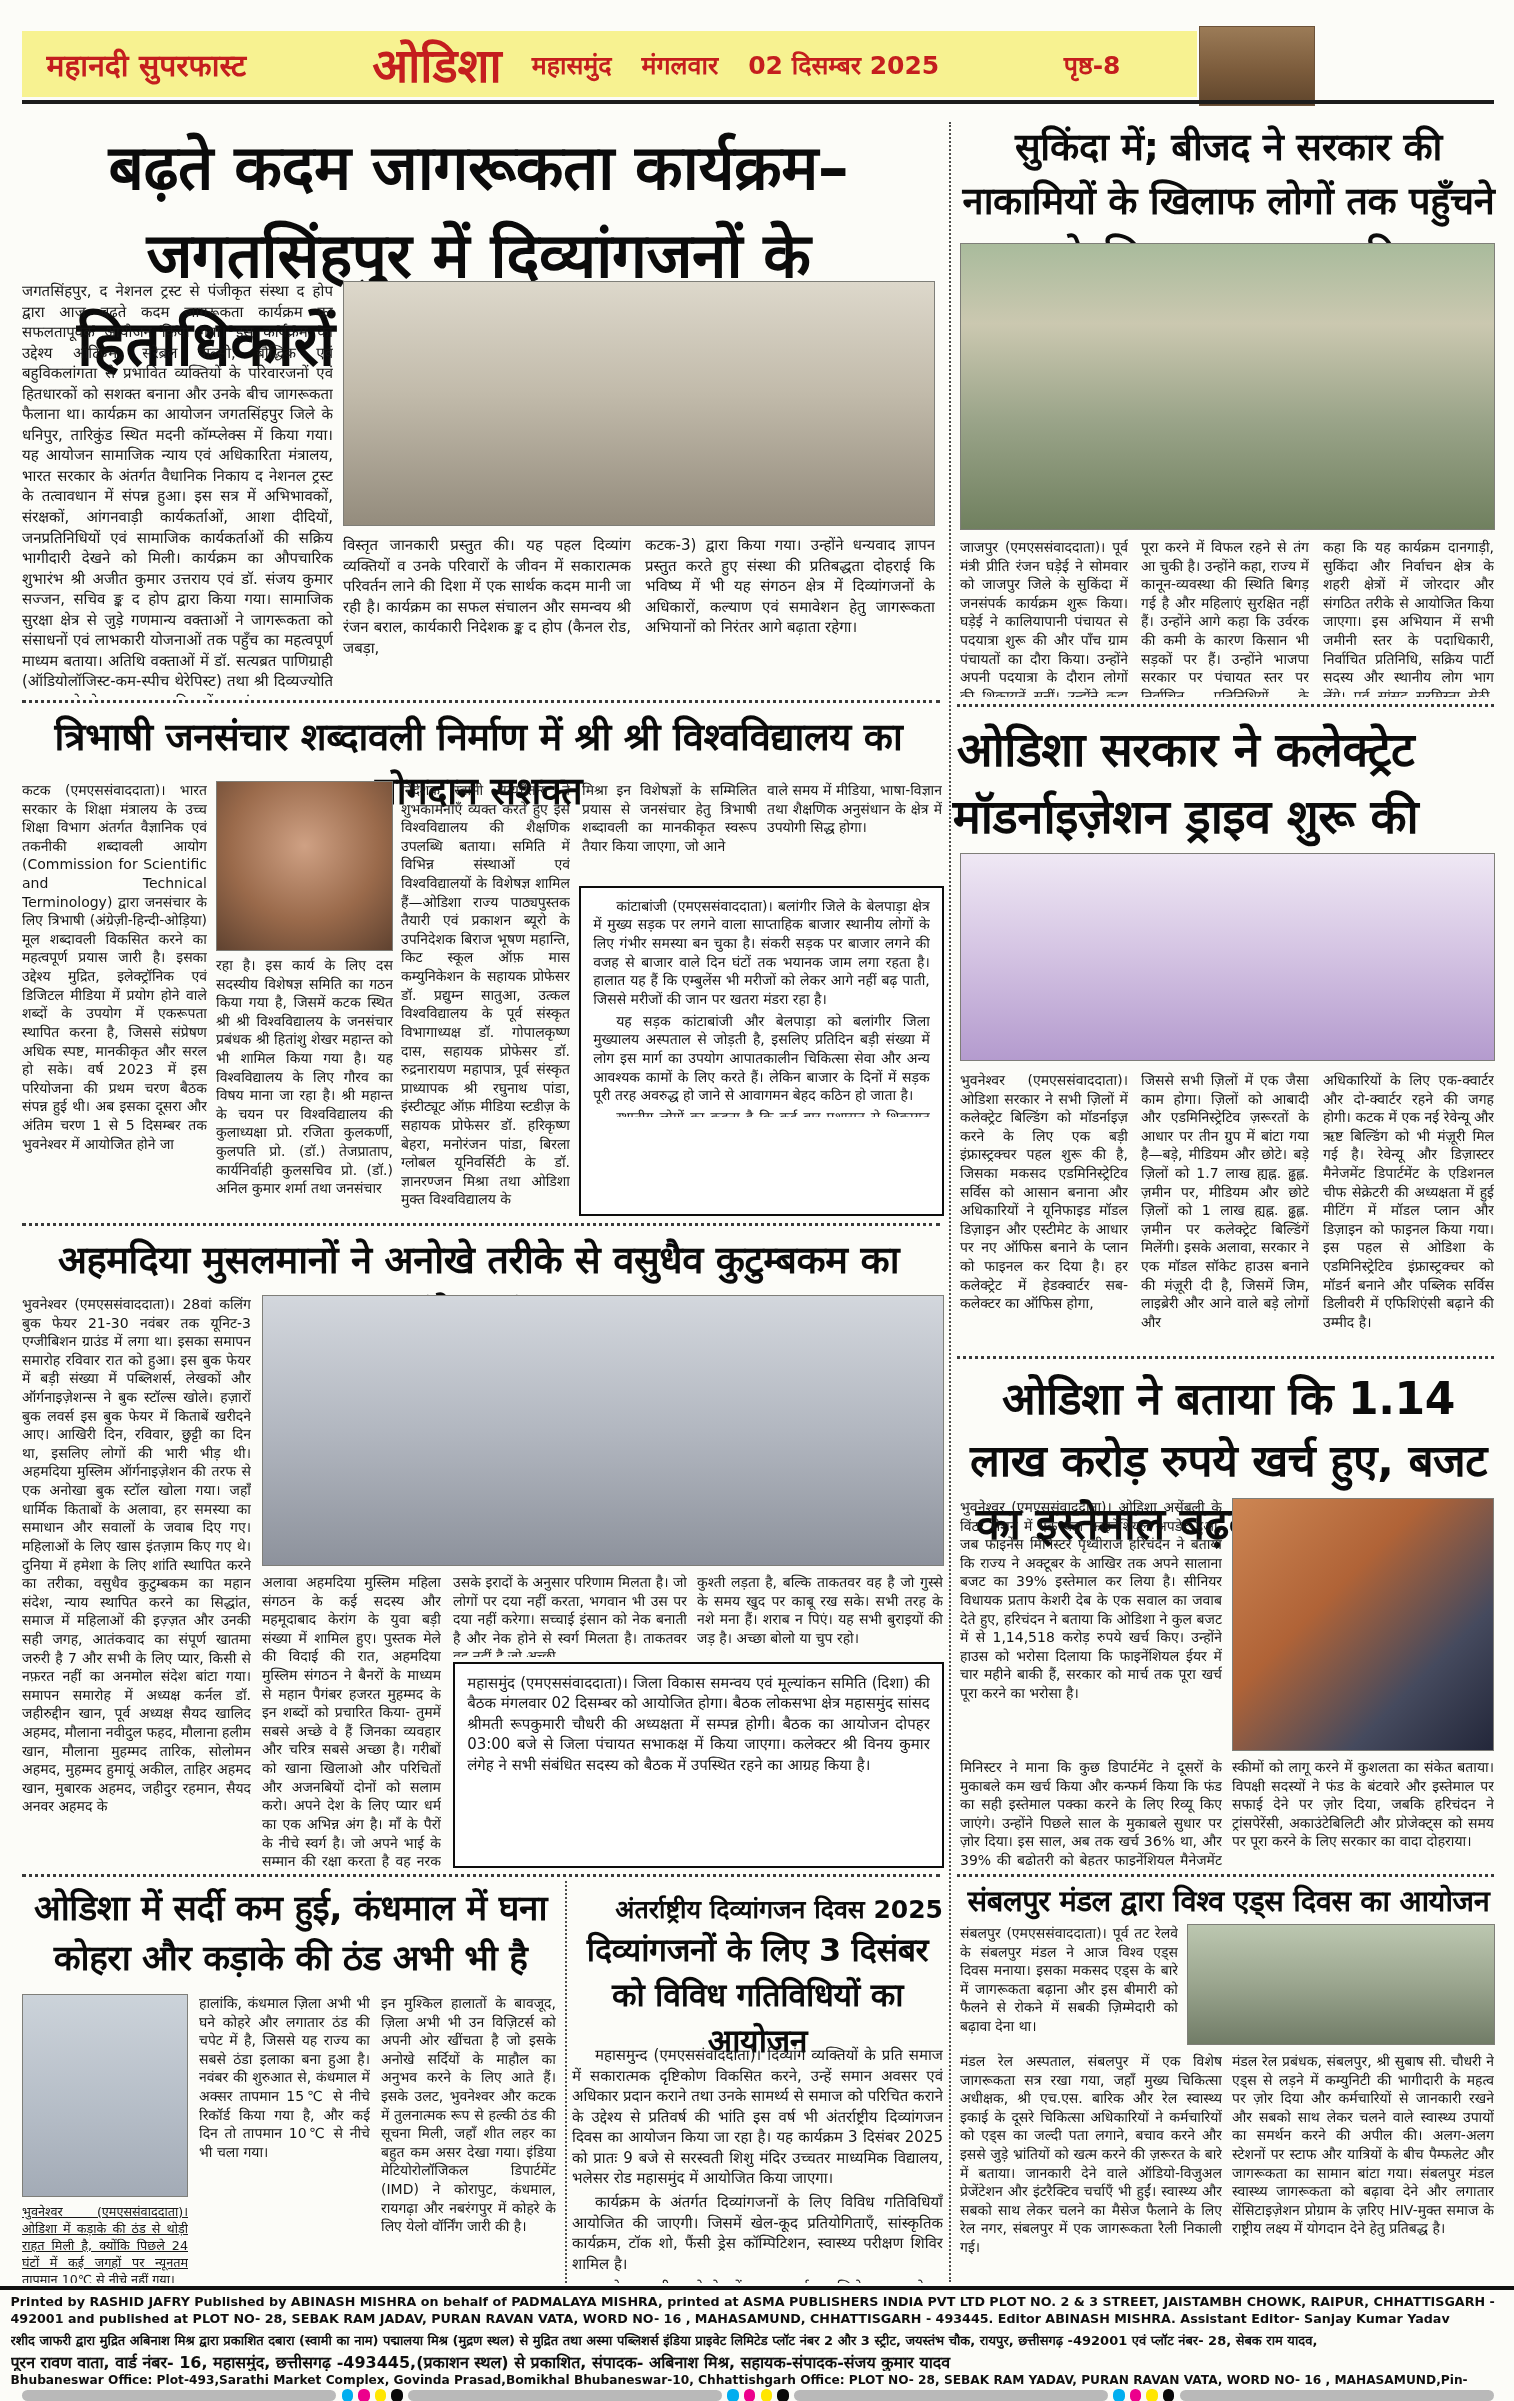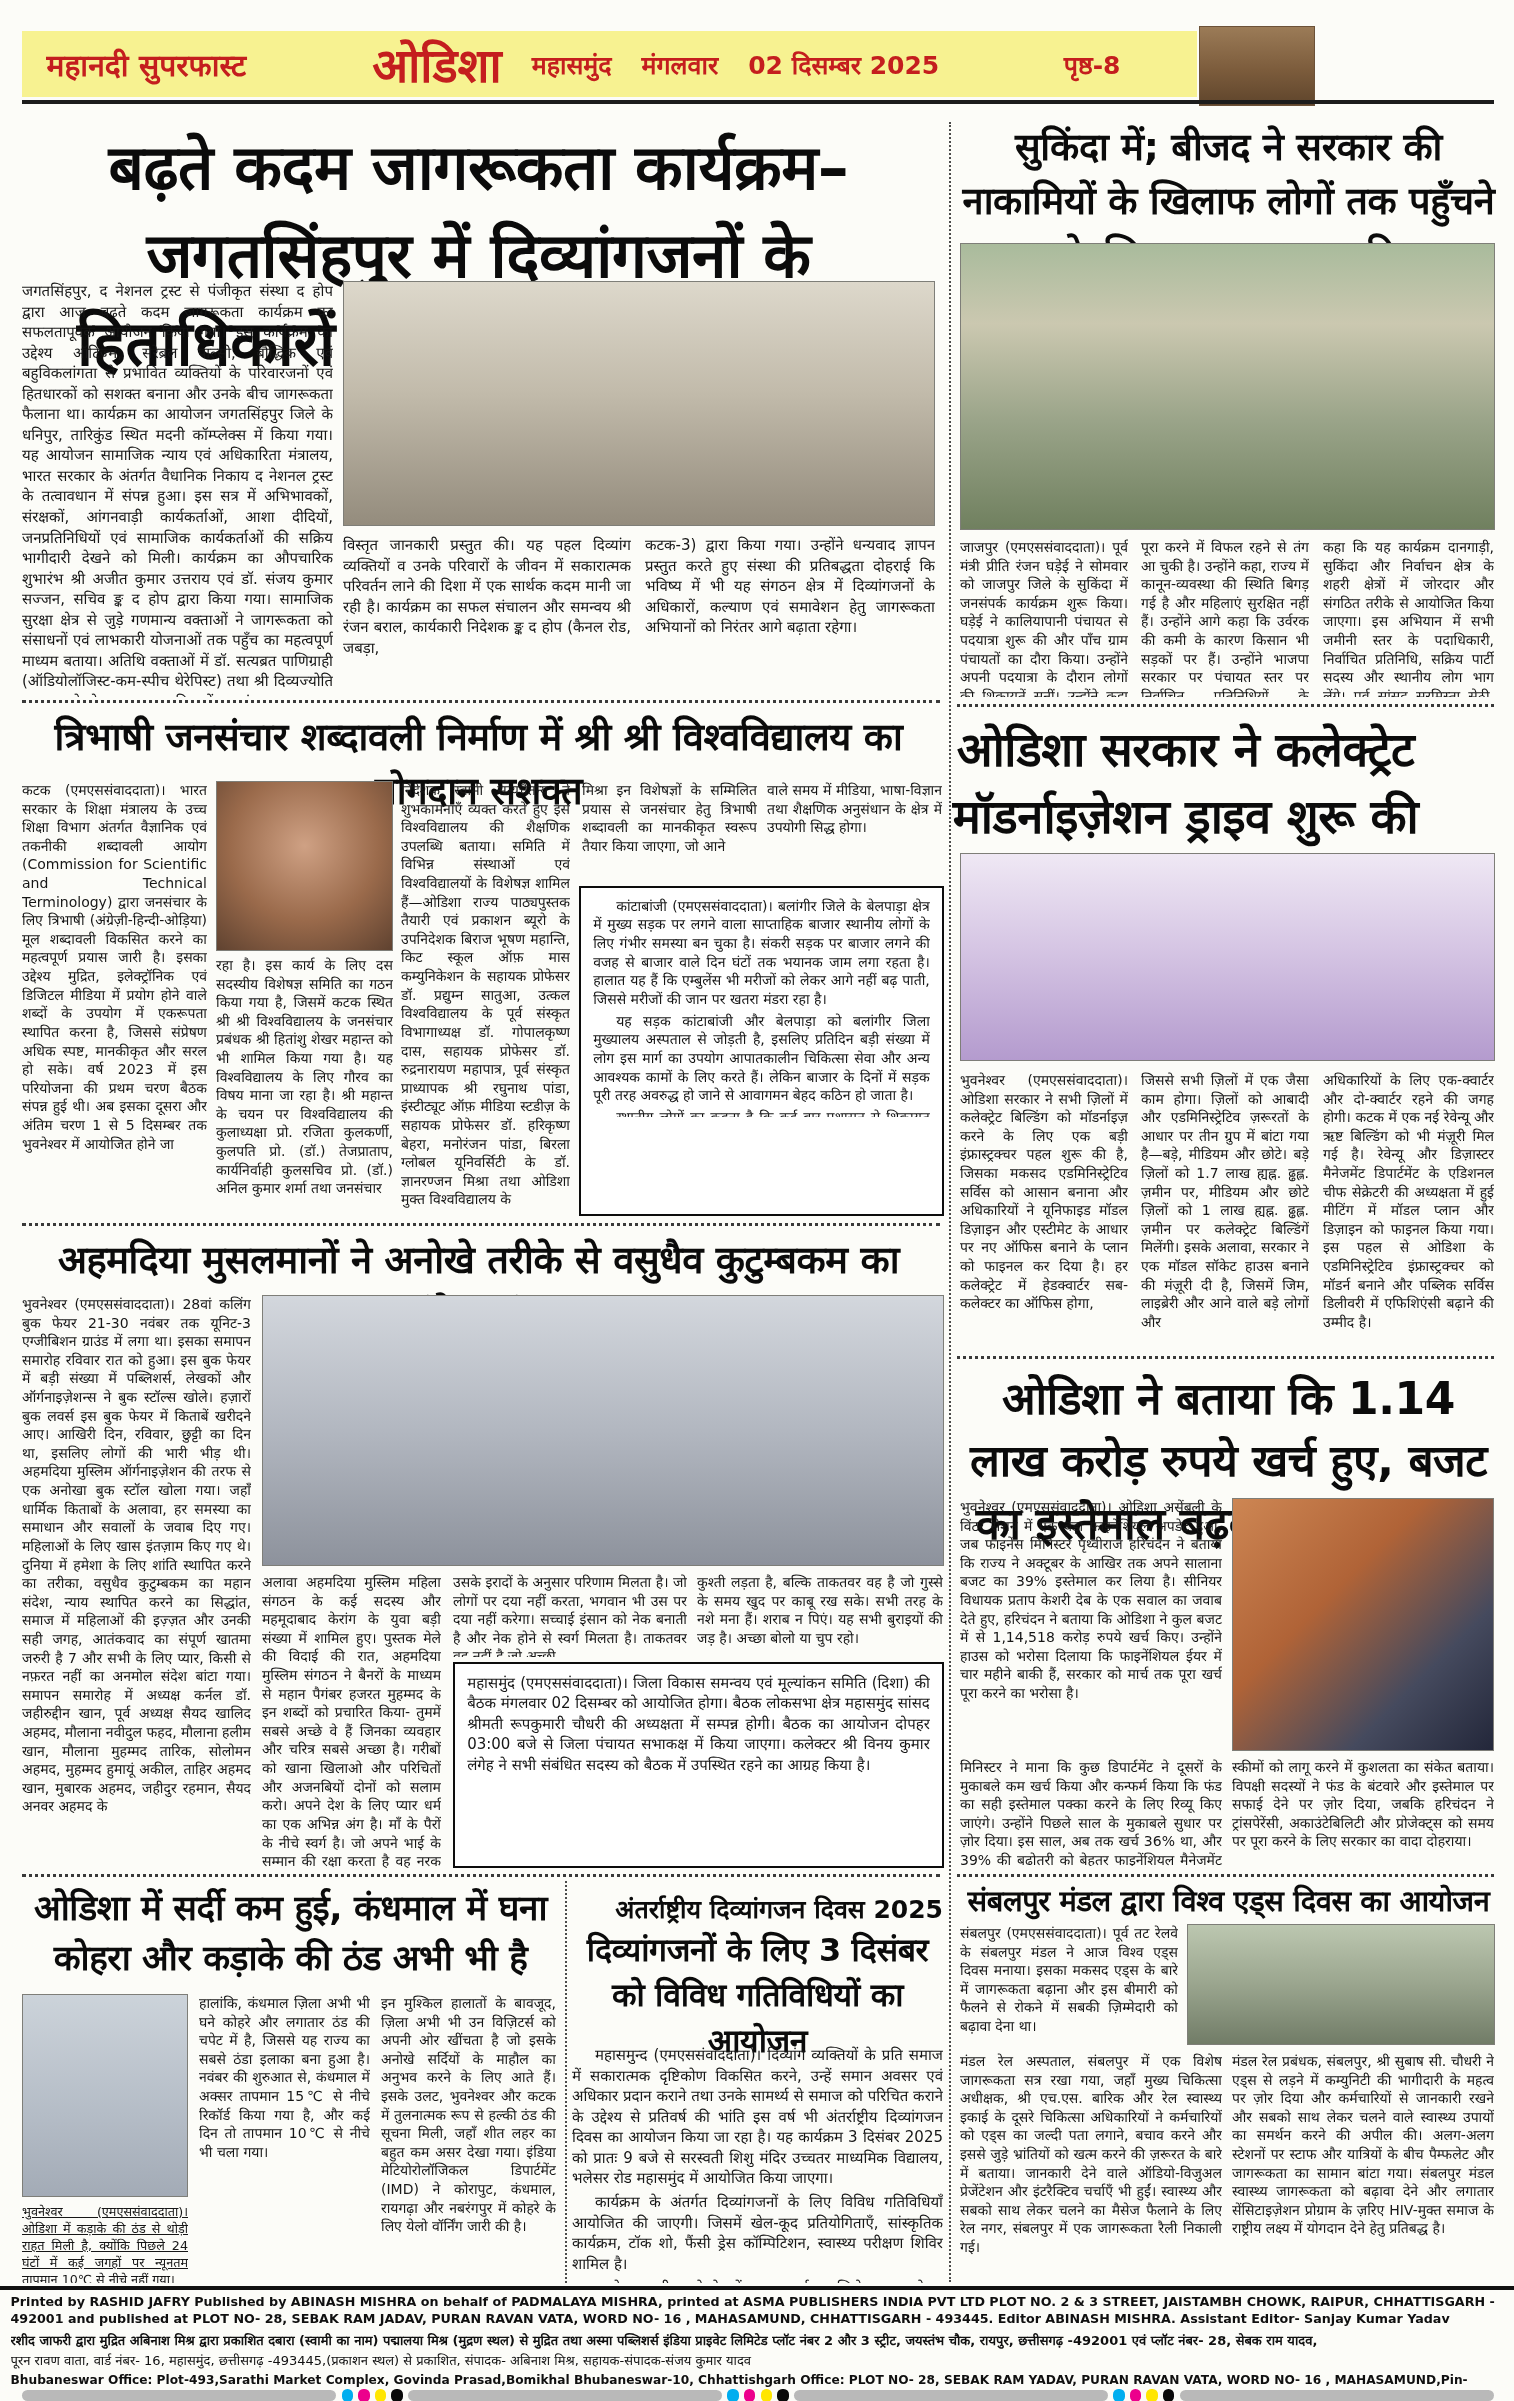--- a/index.html
+++ b/index.html
@@ -130,21 +130,21 @@
 
   <div class="abs hl" style="left:960px;top:1881px;width:537px;height:38px;font-size:29px;">संबलपुर मंडल द्वारा विश्व एड्स दिवस का आयोजन</div>
   <div class="abs bd-s" style="left:960px;top:1924px;width:218px;height:122px;">संबलपुर (एमएससंवाददाता)। पूर्व तट रेलवे के संबलपुर मंडल ने आज विश्व एड्स दिवस मनाया। इसका मकसद एड्स के बारे में जागरूकता बढ़ाना और इस बीमारी को फैलने से रोकने में सबकी ज़िम्मेदारी को बढ़ावा देना था।</div>
   <div class="abs photo" style="left:1187px;top:1924px;width:308px;height:121px;background:linear-gradient(180deg,#bcc7b0 0%,#9aa58e 50%,#717c67 100%);"></div>
   <div class="abs bd-s" style="left:960px;top:2052px;width:262px;height:231px;">मंडल रेल अस्पताल, संबलपुर में एक विशेष जागरूकता सत्र रखा गया, जहाँ मुख्य चिकित्सा अधीक्षक, श्री एच.एस. बारिक और रेल स्वास्थ्य इकाई के दूसरे चिकित्सा अधिकारियों ने कर्मचारियों को एड्स का जल्दी पता लगाने, बचाव करने और इससे जुड़े भ्रांतियों को खत्म करने की ज़रूरत के बारे में बताया। जानकारी देने वाले ऑडियो-विजुअल प्रेजेंटेशन और इंटरैक्टिव चर्चाएँ भी हुईं। स्वास्थ्य और सबको साथ लेकर चलने का मैसेज फैलाने के लिए रेल नगर, संबलपुर में एक जागरूकता रैली निकाली गई।</div>
   <div class="abs bd-s" style="left:1232px;top:2052px;width:262px;height:231px;">मंडल रेल प्रबंधक, संबलपुर, श्री सुबाष सी. चौधरी ने एड्स से लड़ने में कम्युनिटी की भागीदारी के महत्व पर ज़ोर दिया और कर्मचारियों से जानकारी रखने और सबको साथ लेकर चलने वाले स्वास्थ्य उपायों का समर्थन करने की अपील की। अलग-अलग स्टेशनों पर स्टाफ और यात्रियों के बीच पैम्फलेट और जागरूकता का सामान बांटा गया। संबलपुर मंडल स्वास्थ्य जागरूकता को बढ़ावा देने और लगातार सेंसिटाइज़ेशन प्रोग्राम के ज़रिए HIV-मुक्त समाज के राष्ट्रीय लक्ष्य में योगदान देने हेतु प्रतिबद्ध है।</div>
 
   <div class="abs" style="left:0;top:2286px;width:1514px;height:3.5px;background:#111;"></div>
   <div class="abs foot" style="left:10.5px;top:2293px;width:1494px;height:37px;font-size:12.7px;">Printed by RASHID JAFRY Published by ABINASH MISHRA on behalf of PADMALAYA MISHRA, printed at ASMA PUBLISHERS INDIA PVT LTD PLOT NO. 2 &amp; 3 STREET, JAISTAMBH CHOWK, RAIPUR, CHHATTISGARH - 492001 and published at PLOT NO- 28, SEBAK RAM JADAV, PURAN RAVAN VATA, WORD NO- 16 , MAHASAMUND, CHHATTISGARH - 493445. Editor ABINASH MISHRA. Assistant Editor- Sanjay Kumar Yadav</div>
   <div class="abs foot" style="left:10.5px;top:2332px;width:1494px;height:19px;font-size:13px;font-weight:600;">रशीद जाफरी द्वारा मुद्रित अबिनाश मिश्र द्वारा प्रकाशित दबारा (स्वामी का नाम) पद्मालया मिश्र (मुद्रण स्थल) से मुद्रित तथा अस्मा पब्लिशर्स इंडिया प्राइवेट लिमिटेड प्लॉट नंबर 2 और 3 स्ट्रीट, जयस्तंभ चौक, रायपुर, छत्तीसगढ़ -492001 एवं प्लॉट नंबर- 28, सेबक राम यादव,</div>
-  <div class="abs foot" style="left:10.5px;top:2352px;width:1494px;height:19px;font-size:13px;font-weight:400;">पूरन रावण वाता, वार्ड नंबर- 16, महासमुंद, छत्तीसगढ़ -493445,(प्रकाशन स्थल) से प्रकाशित, संपादक- अबिनाश मिश्र, सहायक-संपादक-संजय कुमार यादव</div>
+  <div class="abs foot" style="left:10.5px;top:2352px;width:1494px;height:19px;font-size:16px;font-weight:700;">पूरन रावण वाता, वार्ड नंबर- 16, महासमुंद, छत्तीसगढ़ -493445,(प्रकाशन स्थल) से प्रकाशित, संपादक- अबिनाश मिश्र, सहायक-संपादक-संजय कुमार यादव</div>
   <div class="abs foot" style="left:10.5px;top:2372px;width:1494px;height:17.5px;font-size:12.2px;">Bhubaneswar Office: Plot-493,Sarathi Market Complex, Govinda Prasad,Bomikhal Bhubaneswar-10, Chhattishgarh Office: PLOT NO- 28, SEBAK RAM YADAV, PURAN RAVAN VATA, WORD NO- 16 , MAHASAMUND,Pin- 493445, Mo. 9556437592.</div>
   <div class="abs cbar" style="left:22px;top:2389px;width:1472px;height:13px;">
     <span class="gray"></span>
     <span class="pill p-c"></span>
       <span class="pill p-m"></span>
       <span class="pill p-y"></span>
       <span class="pill p-k"></span>
     <span class="gray"></span>
     <span class="pill p-c"></span>
       <span class="pill p-m"></span>

